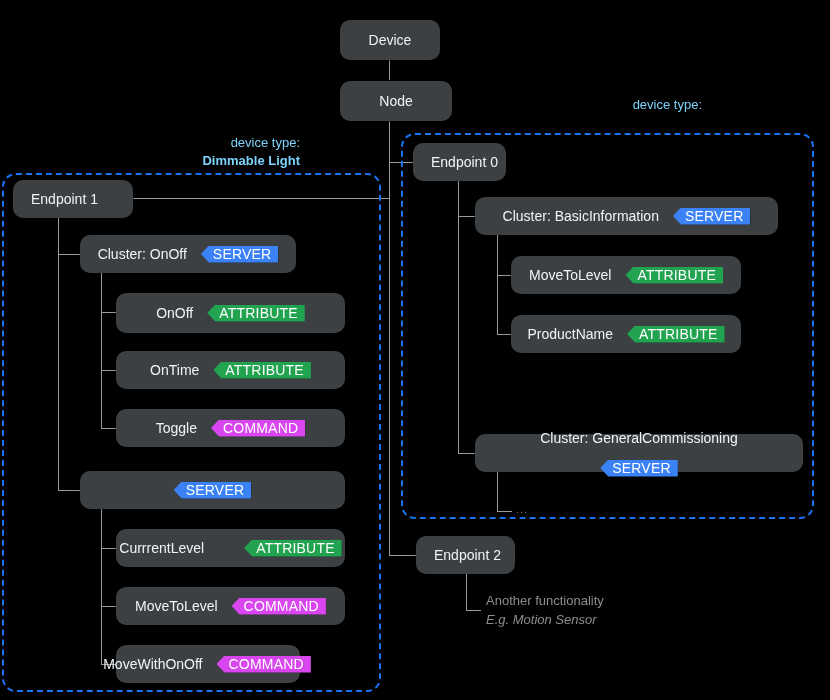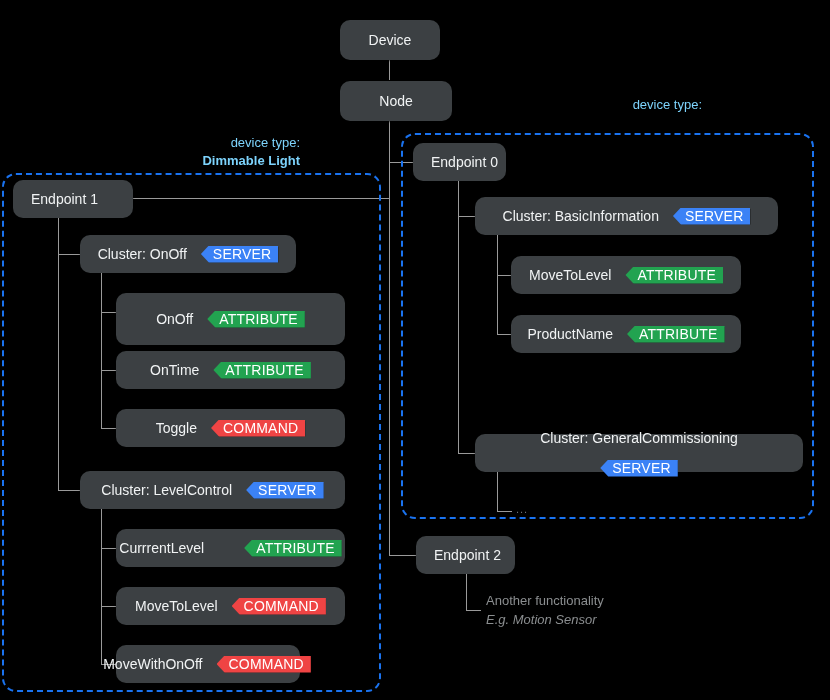--- a/index.html
+++ b/index.html
@@ -98,21 +98,21 @@
     color: #ffffff;
     letter-spacing: 0.2px;
     padding: 2px 7px 2px 12px;
     line-height: 13px;
     white-space: nowrap;
     clip-path: polygon(8px 0, 100% 0, 100% 100%, 8px 100%, 0 50%);
     box-shadow: 1px 1px 1px rgba(0,0,0,0.55);
   }
   .badge.server    { background: #3b82f6; }
   .badge.attribute { background: #22a350; }
-  .badge.command   { background: #ef4444; }
+  .badge.command   { background: #d946ef; }
 
   
   .annotation {
     position: absolute;
     color: #8b8e90;
     font-size: 13px;
     line-height: 19px;
     white-space: nowrap;
   }
   .annotation .it { font-style: italic; display: block; }
@@ -160,35 +160,34 @@
   <div class="node cluster" style="left:80px; top:235px; width:216px; height:38px;">
     <span class="label">Cluster: OnOff</span>
     <span class="badge server">SERVER</span>
   </div>
 
   <div class="line v" style="left:101px; top:273px; height:155px;"></div>
   <div class="line h" style="left:101px; top:312px; width:15px;"></div>
   <div class="line h" style="left:101px; top:370px; width:15px;"></div>
   <div class="line h" style="left:101px; top:428px; width:15px;"></div>
 
-  <div class="node leaf" style="left:116px; top:293px; width:229px; height:52px;">
+  <div class="node leaf" style="left:116px; top:293px; width:229px; height:40px;">
     <span class="label">OnOff</span>
     <span class="badge attribute">ATTRIBUTE</span>
   </div>
   <div class="node leaf" style="left:116px; top:351px; width:229px; height:38px;">
     <span class="label">OnTime</span>
     <span class="badge attribute">ATTRIBUTE</span>
   </div>
   <div class="node leaf" style="left:116px; top:409px; width:229px; height:38px;">
     <span class="label">Toggle</span>
     <span class="badge command">COMMAND</span>
   </div>
 
   <div class="node cluster" style="left:80px; top:471px; width:265px; height:38px;">
-    <span class="label">Cluster: LevelControl</span>
     <span class="badge server">SERVER</span>
   </div>
   <div class="line v" style="left:101px; top:509px; height:155px;"></div>
   <div class="line h" style="left:101px; top:548px; width:15px;"></div>
   <div class="line h" style="left:101px; top:606px; width:15px;"></div>
   <div class="line h" style="left:101px; top:664px; width:15px;"></div>
 
   <div class="node leaf" style="left:116px; top:529px; width:229px; height:38px;gap:40px;">
     <span class="label">CurrrentLevel</span>
     <span class="badge attribute">ATTRIBUTE</span>

